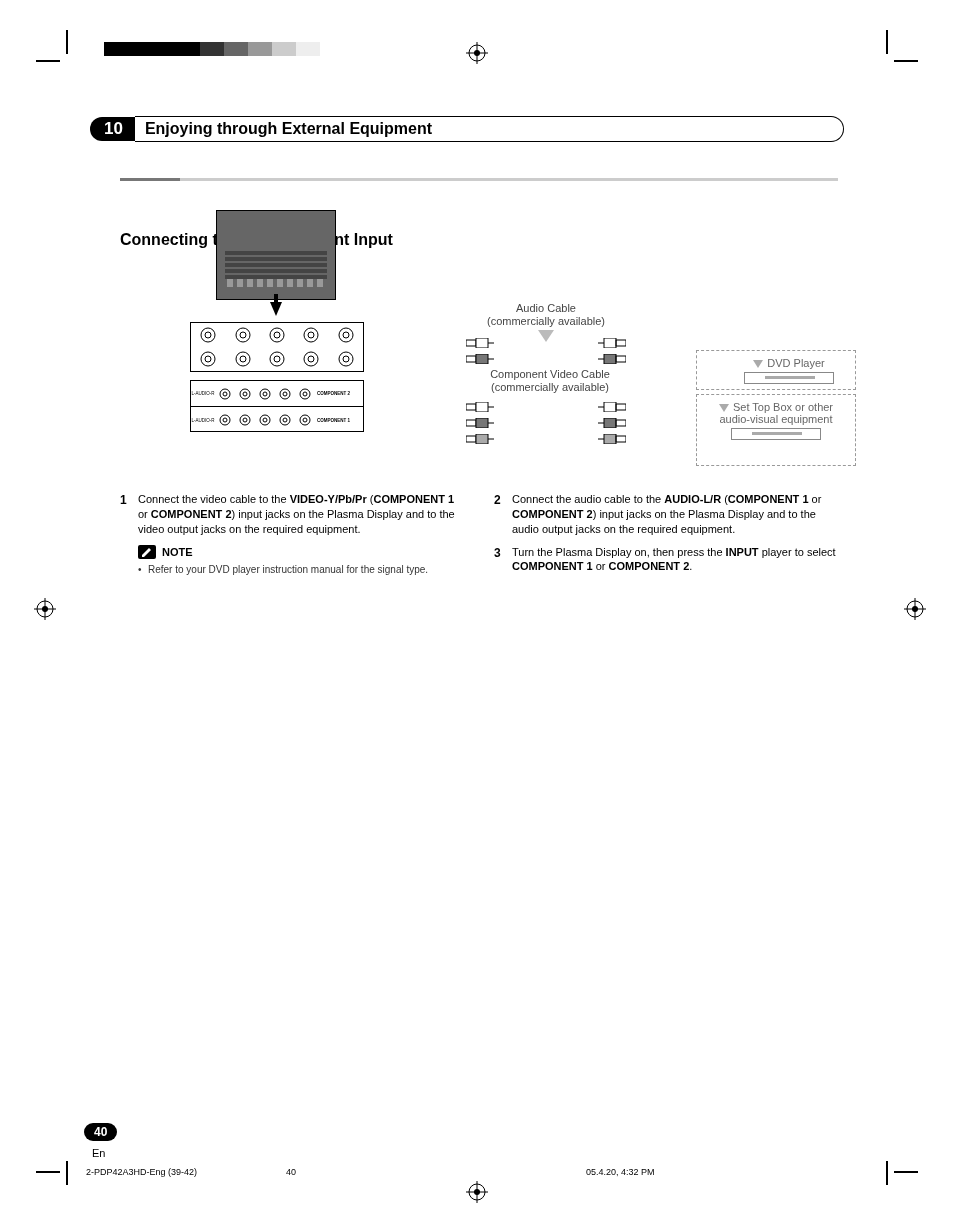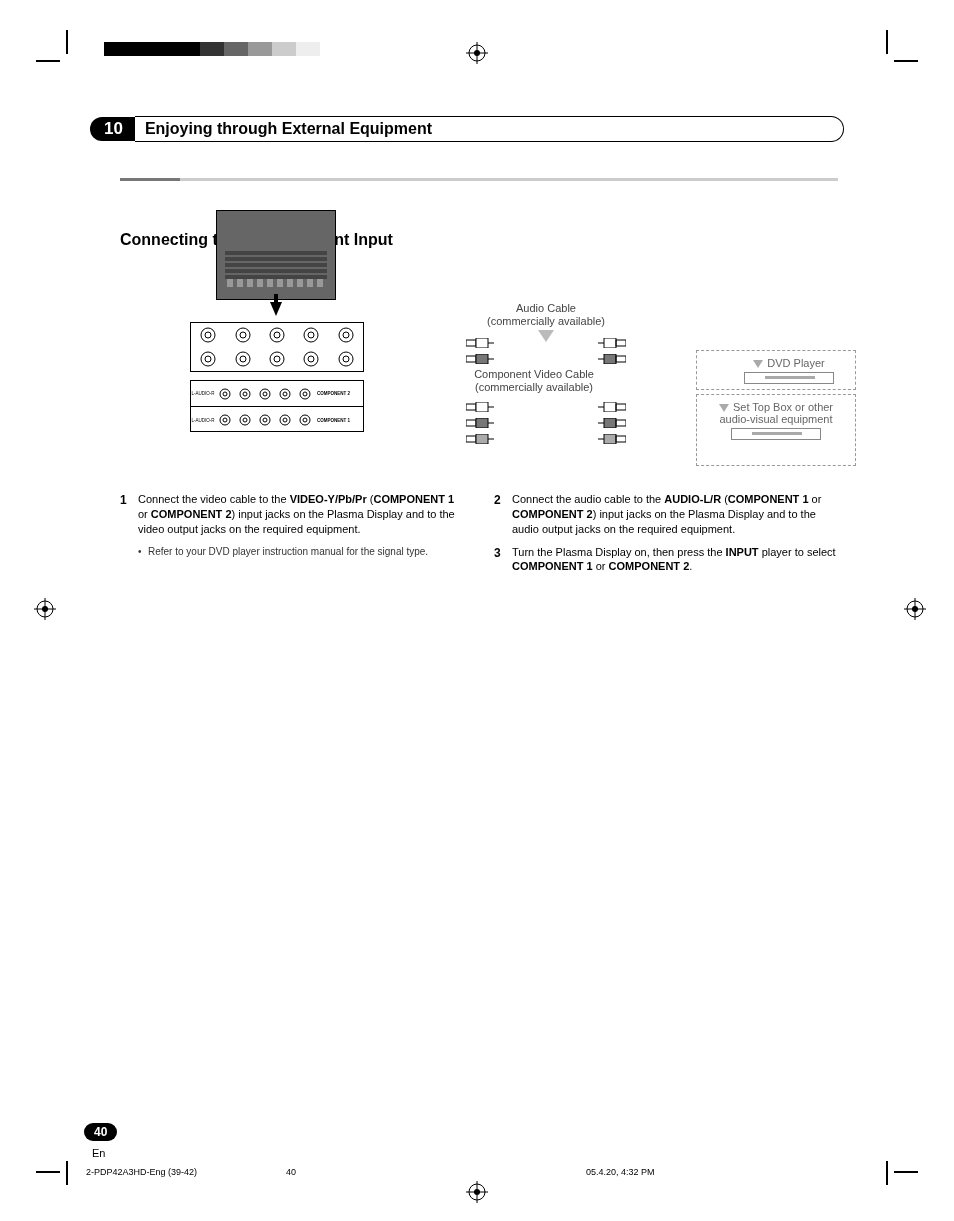--- a/index.html
+++ b/index.html
@@ -85,21 +85,21 @@
   .panel-labels .row { position: relative; height: 26px; border-bottom: 1px solid #000; display:flex; align-items:center; }
   .panel-labels .row:last-child { border-bottom: none; }
   .panel-labels .jk2 { width: 20px; display:flex; justify-content:center; }
   .jk2 svg { width: 12px; height: 12px; }
   .lbl-tiny { font-size: 4.5px; text-align:center; width: 24px; }
   .lbl-comp { font-size: 4.5px; font-weight:bold; padding-left:2px; }
 
   
   .cable-text { position: absolute; font-size: 11px; color: #444; text-align: center; width: 180px; line-height: 1.15; }
   .cable-text.audio { left: 336px; top: 92px; }
-  .cable-text.video { left: 324px; top: 158px; }
+  .cable-text.video { left: 340px; top: 158px; }
 
   .cable-pair { position: absolute; left: 346px; width: 160px; }
   .cable-pair .plug { position: absolute; width: 28px; height: 10px; }
   .cable-pair .plug svg { width: 28px; height: 10px; }
   .cable-pair.c1 { top: 124px; } .cable-pair.c2 { top: 140px; }
   .cable-pair.c3 { top: 188px; } .cable-pair.c4 { top: 204px; } .cable-pair.c5 { top: 220px; }
   .cable-triangle { position:absolute; left: 418px; top: 120px; width:0; height:0; border-left:8px solid transparent; border-right:8px solid transparent; border-top:12px solid #bbb; }
 
   .device-box {
     position: absolute; right: 24px; width: 160px;
@@ -435,20 +435,28 @@
 </div>
 
 <div class="columns">
   <div class="col">
     <div class="step">
       <div class="step-num">1</div>
       <div class="step-body">
         <span>Connect the video cable to the </span><b>VIDEO-Y/Pb/Pr</b><span> (</span><b>COMPONENT 1</b><span> or </span><b>COMPONENT 2</b><span>) input jacks on the Plasma Display and to the video output jacks on the required equipment.</span>
       </div>
     </div>
+    <div class="note-row">
+      <span class="note-icon">
+        <svg viewBox="0 0 12 10">
+            <path d="M1 8 L8 1 L10 3 L3 10 L1 10 Z" fill="#fff"></path>
+          </svg>
+      </span>
+      <span class="note-label">NOTE</span>
+    </div>
     <ul class="bullets">
       <li>Refer to your DVD player instruction manual for the signal type.</li>
     </ul>
   </div>
 
   <div class="col">
     <div class="step">
       <div class="step-num">2</div>
       <div class="step-body">
         <span>Connect the audio cable to the </span><b>AUDIO-L/R</b><span> (</span><b>COMPONENT 1</b><span> or </span><b>COMPONENT 2</b><span>) input jacks on the Plasma Display and to the audio output jacks on the required equipment.</span>

